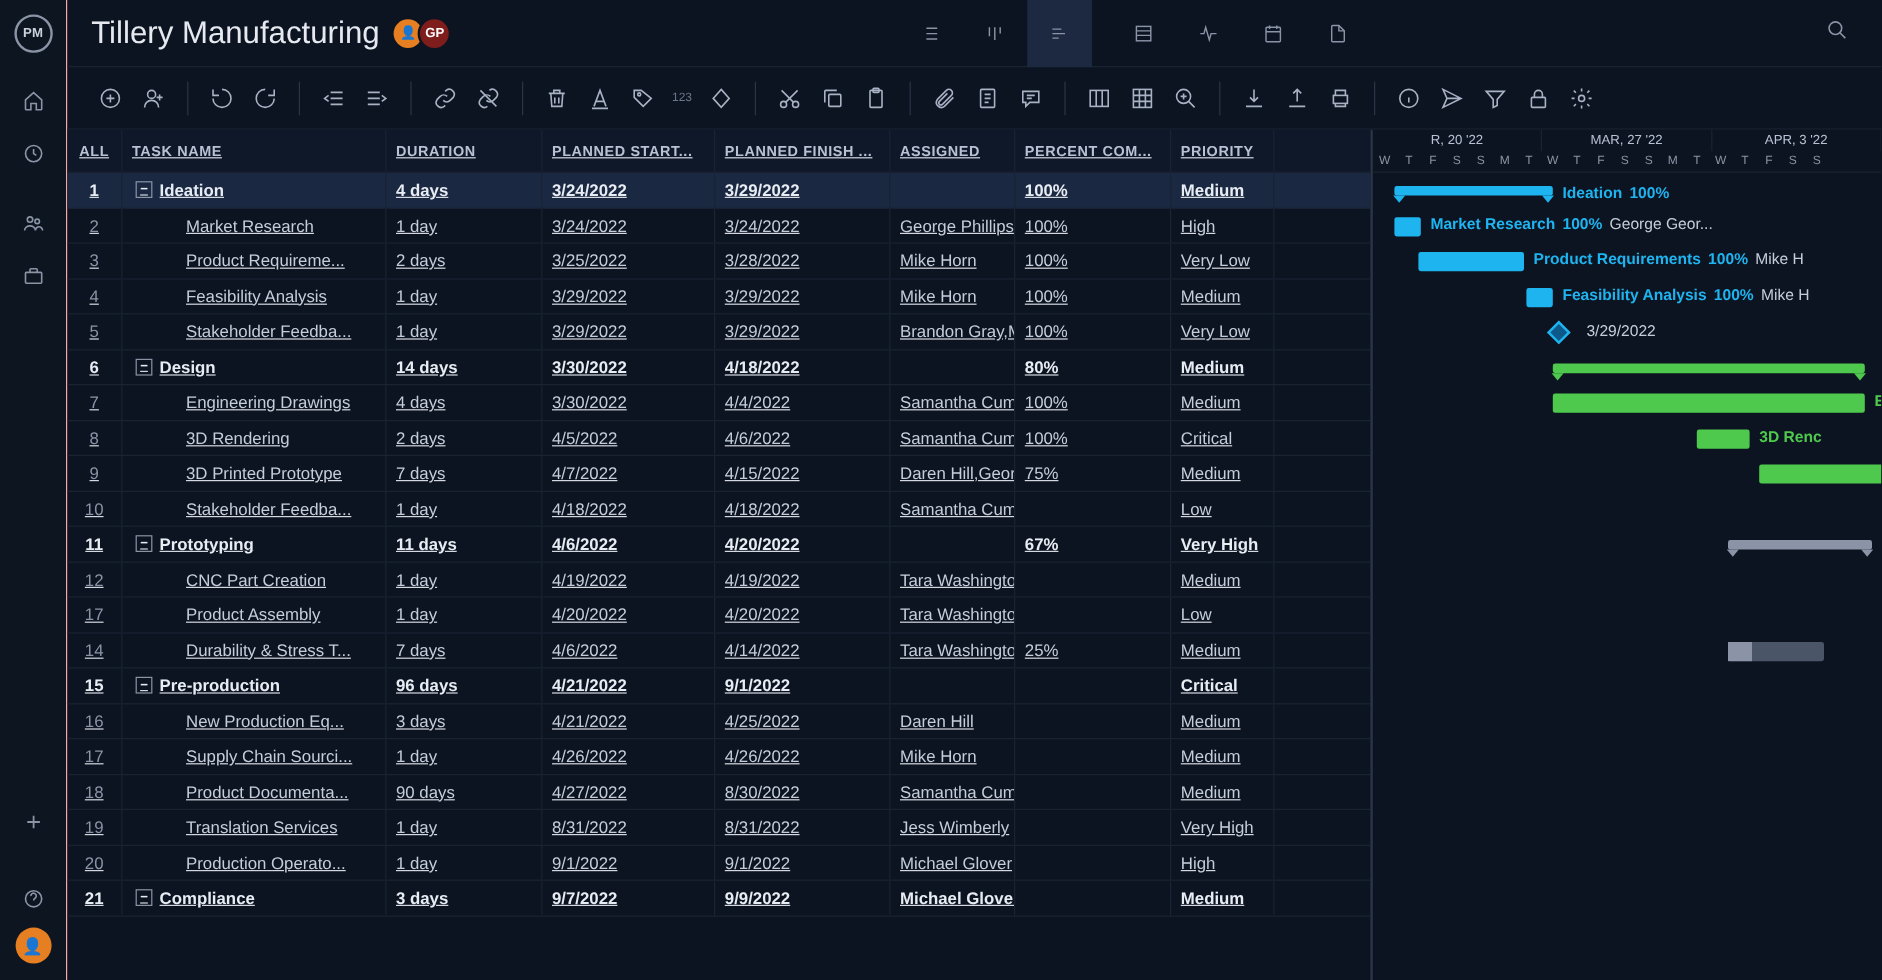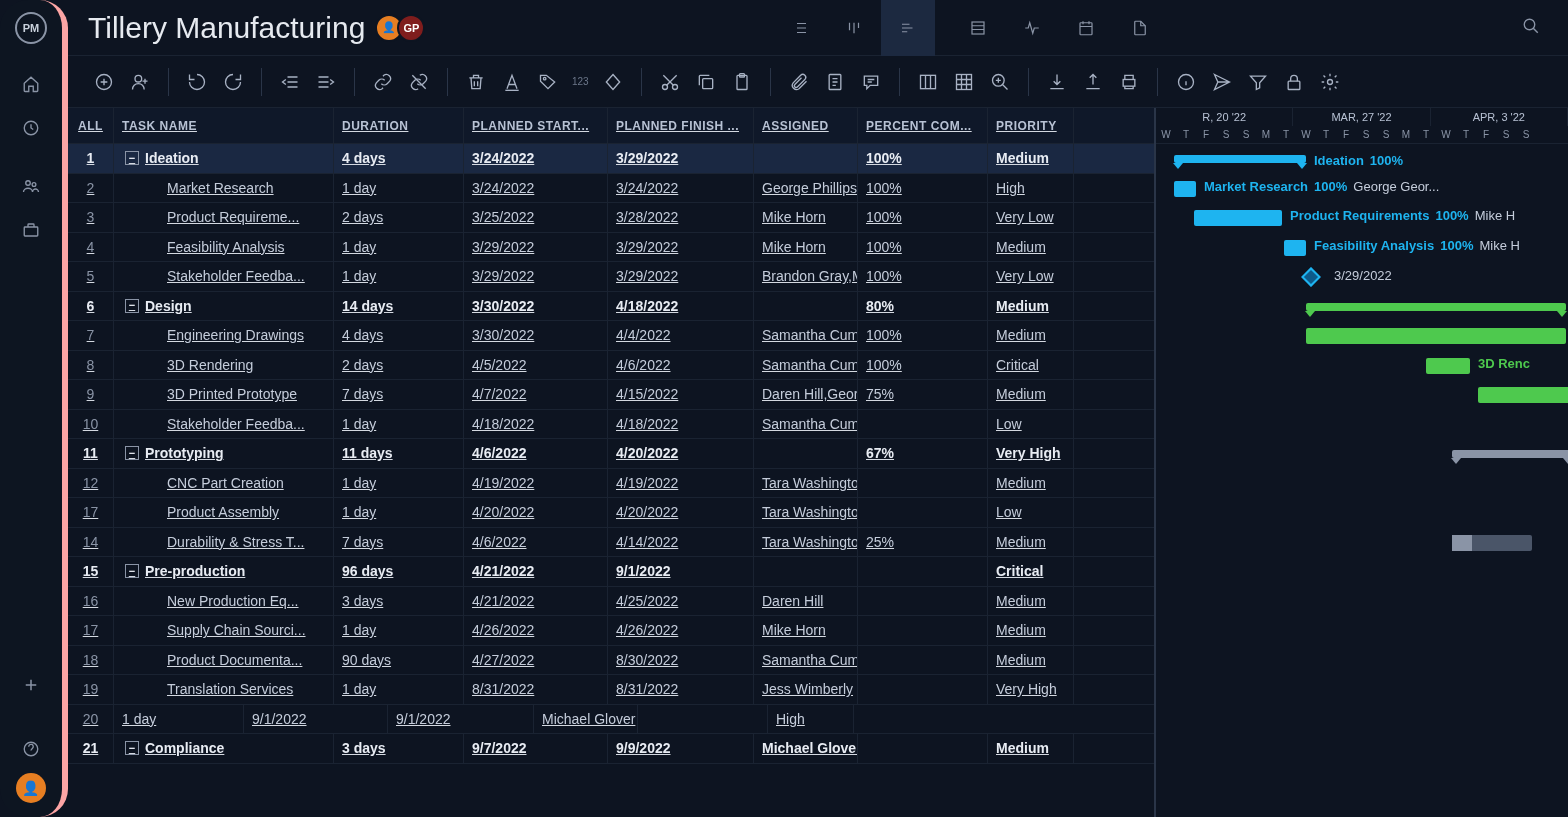--- a/index.html
+++ b/index.html
@@ -1,28 +1,28 @@
 <!DOCTYPE html>
 <html><head>
 <meta charset="utf-8">
 <style>
 * { margin: 0; padding: 0; box-sizing: border-box; }
 body { font-family: -apple-system, BlinkMacSystemFont, "Segoe UI", Arial, sans-serif; background: #0d1421; color: #d4d9e1; width: 1568px; height: 817px; overflow: hidden; }
 
 .app { display: flex; height: 100%; }
-.sidebar { width: 68px; background: #0d1521; border-right: 6px solid #fca5a5; display: flex; flex-direction: column; align-items: center; padding-top: 12px; border-radius: 28px; }
+.sidebar { width: 56px; background: #0d1521; border-right: 1px solid #fca5a5; display: flex; flex-direction: column; align-items: center; padding-top: 12px; }
 .sidebar .logo { width: 32px; height: 32px; border-radius: 50%; border: 2px solid #8a94a6; display: flex; align-items: center; justify-content: center; font-size: 11px; font-weight: bold; color: #c9d1dc; margin-bottom: 20px; }
 .sidebar .sb-icon { width: 40px; height: 40px; display: flex; align-items: center; justify-content: center; color: #8a94a6; cursor: pointer; margin-bottom: 4px; border-radius: 6px; }
 .sidebar .spacer { flex: 1; }
 .sidebar .avatar { width: 30px; height: 30px; border-radius: 50%; background: #e67e22; display: flex; align-items: center; justify-content: center; margin-bottom: 14px; font-size: 14px; }
 
 .main { flex: 1; display: flex; flex-direction: column; }
 
 .header { height: 56px; display: flex; align-items: center; padding: 0 20px; border-bottom: 1px solid #1a2332; }
-.header .title { font-size: 30px; font-weight: 300; color: #e6eaf0; margin-right: 16px; }
+.header .title { font-size: 26px; font-weight: 300; color: #e6eaf0; margin-right: 16px; }
 .header .avatars { display: flex; align-items: center; margin-right: auto; }
 .header .av { width: 28px; height: 28px; border-radius: 50%; display: flex; align-items: center; justify-content: center; font-size: 11px; font-weight: bold; margin-left: -6px; border: 2px solid #0d1421; }
 .header .av1 { background: #e67e22; color: #fff; }
 .header .av2 { background: #7f1d1d; color: #fff; }
 .header .view-btns { display: flex; gap: 0; }
 .header .vbtn { width: 54px; height: 56px; display: flex; align-items: center; justify-content: center; color: #8a94a6; cursor: pointer; }
 .header .vbtn.active { background: #1c2940; }
 .header .search { margin-left: auto; color: #8a94a6; cursor: pointer; padding: 8px; }
 
 .toolbar { height: 52px; display: flex; align-items: center; padding: 0 20px; gap: 4px; border-bottom: 1px solid #1a2332; }
@@ -649,20 +649,26 @@
               </div>
     <div class="gc col-dur">1 day</div>
     <div class="gc col-start">8/31/2022</div>
     <div class="gc col-finish">8/31/2022</div>
     <div class="gc col-assigned">Jess Wimberly</div>
     <div class="gc col-percent"></div>
     <div class="gc col-priority">Very High</div>
             </div>
             <div class="grid-row">
     <div class="gc col-num">20</div>
+    <div class="gc col-name" style="padding-left:0">
+                <div class="color-bar cb-orange"></div>
+                <div style="width:6px"></div>
+                <span class="indent"></span>
+                <span>Production Operato...</span>
+              </div>
     <div class="gc col-dur">1 day</div>
     <div class="gc col-start">9/1/2022</div>
     <div class="gc col-finish">9/1/2022</div>
     <div class="gc col-assigned">Michael Glover</div>
     <div class="gc col-percent"></div>
     <div class="gc col-priority">High</div>
             </div>
             <div class="grid-row parent">
     <div class="gc col-num">21</div>
     <div class="gc col-name" style="padding-left:0">

